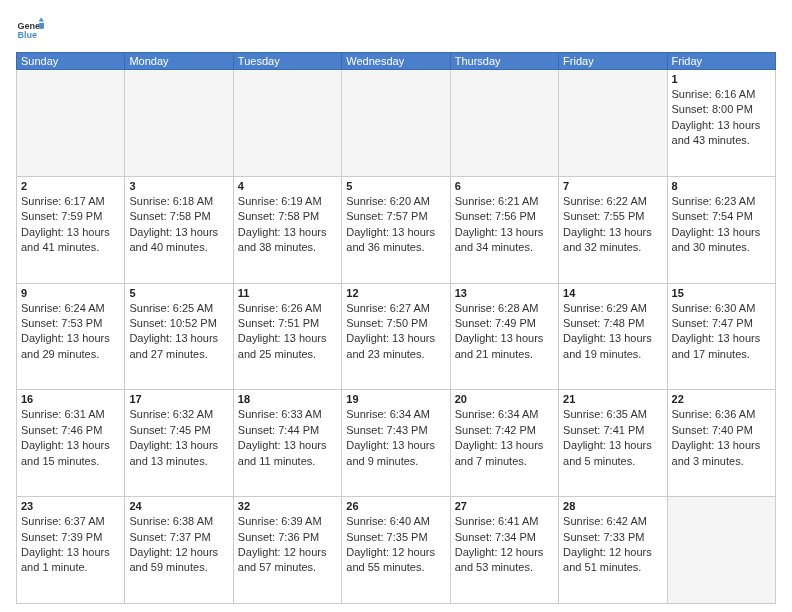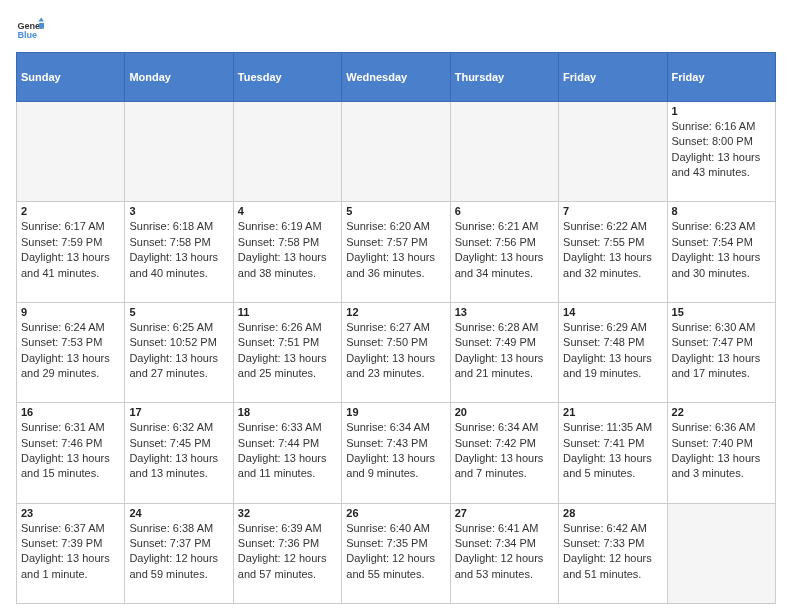--- a/index.html
+++ b/index.html
@@ -49,22 +49,22 @@
       flex: 1;
       border: 1px solid #ccc;
       border-collapse: collapse;
       width: 100%;
       table-layout: fixed;
     }
     .calendar thead tr th {
       background-color: #4a7fcb;
       color: #fff;
       font-size: 11px;
-      font-weight: bold;
-      padding: 18px 4px;
+      font-weight: normal;
+      padding: 2px 4px;
       border: 1px solid #3a6ab0;
       text-align: left;
     }
     .calendar tbody tr td {
       vertical-align: top;
       border: 1px solid #ccc;
       padding: 3px 4px;
       font-size: 9px;
       color: #333;
       height: 88px;
@@ -269,21 +269,21 @@
           </td>
           <td>
             <span class="day-number">20</span>
             <div class="day-info">Sunrise: 6:34 AM
 Sunset: 7:42 PM
 Daylight: 13 hours
 and 7 minutes.</div>
           </td>
           <td>
             <span class="day-number">21</span>
-            <div class="day-info">Sunrise: 11:35 AM
+            <div class="day-info">Sunrise: 6:35 AM
 Sunset: 7:41 PM
 Daylight: 13 hours
 and 5 minutes.</div>
           </td>
           <td>
             <span class="day-number">22</span>
             <div class="day-info">Sunrise: 6:36 AM
 Sunset: 7:40 PM
 Daylight: 13 hours
 and 3 minutes.</div>

